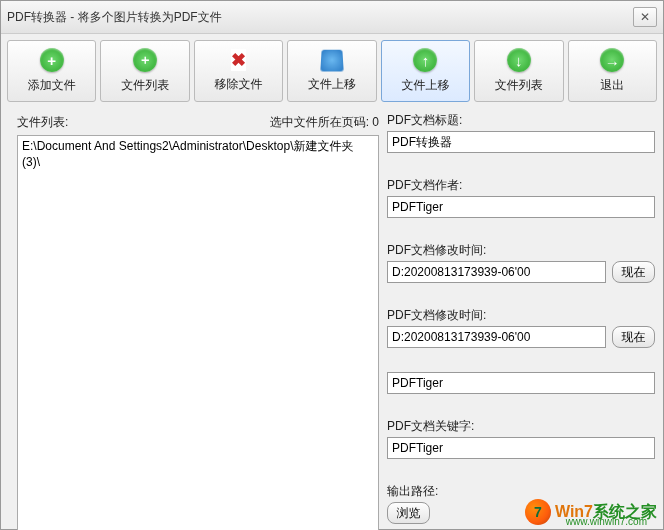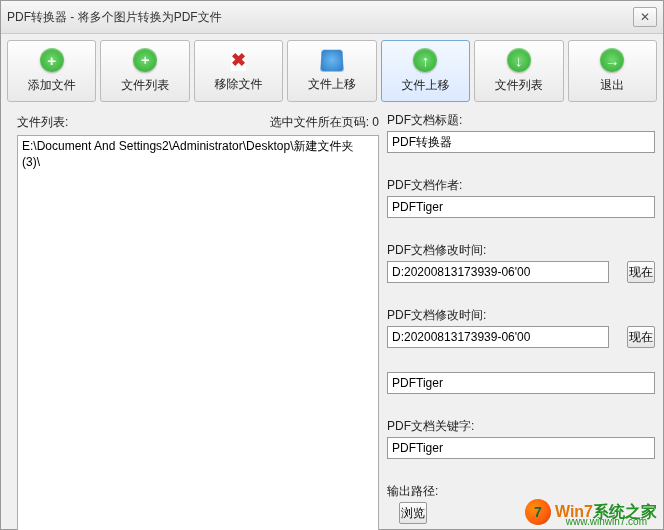--- a/index.html
+++ b/index.html
@@ -24,21 +24,21 @@
 .left-col { width: 370px; display: flex; flex-direction: column; padding-left: 8px; }
 .left-header { display: flex; justify-content: space-between; font-size: 12px; color: #222; padding: 2px 0 4px 0; }
 .file-list { flex: 1; background: #fff; border: 1px solid #aaa; height: 320px; padding: 2px 4px; font-size: 12px; color: #000; overflow: hidden; }
 .progress-wrap { margin-top: 6px; border: 1px solid #bbb; background: #e8e8e8; height: 22px; position: relative; border-radius: 2px; }
 .progress-wrap .pct { position: absolute; left: 50%; top: 50%; transform: translate(-50%,-50%); font-size: 11px; font-weight: bold; color: #333; }
 .right-col { flex: 1; display: flex; flex-direction: column; gap: 18px; }
 .field-group { margin-bottom: 6px; }
 .field-label { font-size: 12px; color: #222; margin-bottom: 2px; }
 .field-row { display: flex; gap: 6px; }
 .field-input { flex: 1; height: 22px; border: 1px solid #999; background: #fff; padding: 0 4px; font-size: 12px; font-family: inherit; }
-.small-btn { width: 28px; height: 22px; border: 1px solid #999; background: linear-gradient(#fefefe,#e5e5e5); font-size: 12px; cursor: pointer; border-radius: 2px; font-family: inherit; margin-left: 12px; }
+.small-btn { width: 43px; height: 22px; border: 1px solid #999; background: linear-gradient(#fefefe,#e5e5e5); font-size: 12px; cursor: pointer; border-radius: 8px; font-family: inherit; }
 .generate-box { margin-top: 10px; border: 3px solid #d22; padding: 4px; }
 .generate-btn { width: 100%; height: 52px; border: 1px solid #aaa; background: linear-gradient(#fdfdfd,#ececec); display: flex; flex-direction: column; align-items: center; justify-content: center; gap: 3px; cursor: pointer; border-radius: 2px; }
 .gen-icon { width: 26px; height: 20px; background: linear-gradient(#9fe0a0,#5fc0f0); border: 1px solid #888; border-radius: 2px; position: relative; }
 .gen-icon::before { content:""; position:absolute; left:3px; right:3px; top:4px; height:2px; background:#fff; box-shadow: 0 4px 0 #fff, 0 8px 0 #fff; }
 .watermark { position: absolute; right: 6px; bottom: 4px; display: flex; align-items: center; gap: 4px; opacity: .95; pointer-events: none; }
 .watermark .logo { width: 26px; height: 26px; border-radius: 50%; background: radial-gradient(circle at 35% 35%, #ff8a00, #ff5500 60%, #b33500); display:flex; align-items:center; justify-content:center; color:#063; font-weight:bold; font-size:14px; }
 .watermark .t1 { font-size: 16px; font-weight: bold; }
 .watermark .t1 .a { color: #e07000; }
 .watermark .t1 .b { color: #1a8a1a; }
 .watermark .t2 { font-size: 10px; color: #1a8a1a; position: absolute; right: 10px; bottom: -2px; }

